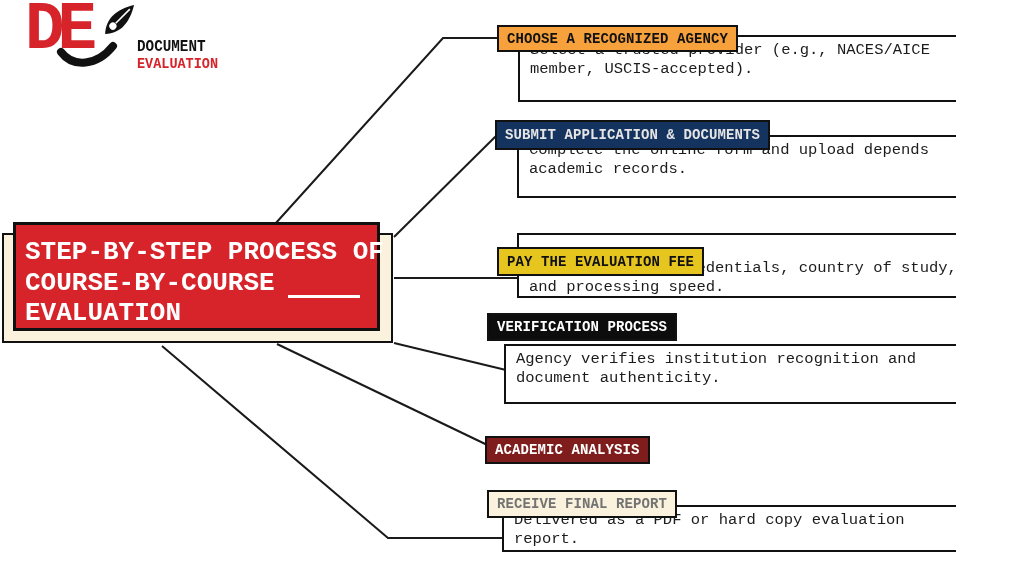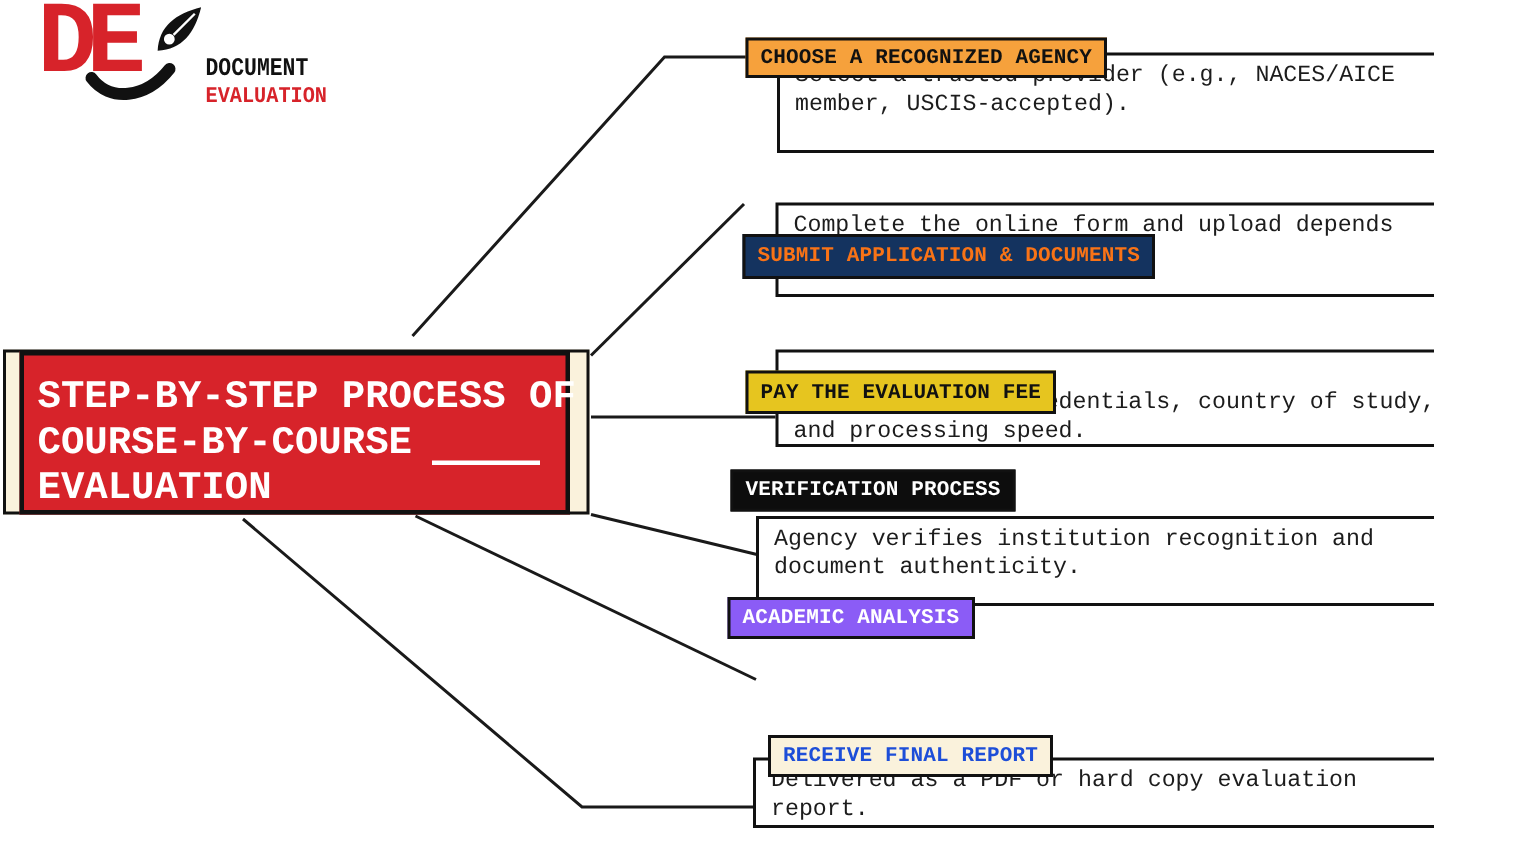--- a/index.html
+++ b/index.html
@@ -76,37 +76,37 @@
         </g>
       </svg>
     </div>
     <div class="logo-words">
       <div class="logo-w1" style="color: rgb(17, 17, 17);">DOCUMENT</div>
       <div class="logo-w2" style="color: rgb(215, 35, 42);">EVALUATION</div>
     </div>
   </div>
 
   <div class="shadow-card" style="background-color: rgb(250, 242, 220);"></div>
-  <div class="title-card" style="background-color: rgb(215, 35, 42); margin-top: 12px;">
+  <div class="title-card" style="background-color: rgb(215, 35, 42);">
     <div class="title-line">STEP-BY-STEP PROCESS OF</div>
     <div class="title-line">COURSE-BY-COURSE</div>
     <div class="title-line">EVALUATION</div>
     <div class="title-underline"></div>
   </div>
 
   <div class="step-body s1b">Select a trusted provider (e.g., NACES/AICE member, USCIS-accepted).</div>
   <div class="step-header s1h" style="background-color: rgb(246, 161, 60); color: rgb(17, 17, 17);">CHOOSE A RECOGNIZED AGENCY</div>
 
   <div class="step-body s2b">Complete the online form and upload depends academic records.</div>
-  <div class="step-header s2h" style="background-color: rgb(20, 51, 95); color: #f97316; margin-top: 36px;">SUBMIT APPLICATION &amp; DOCUMENTS</div>
+  <div class="step-header s2h" style="background-color: rgb(20, 51, 95); color: #e5e5e5;">SUBMIT APPLICATION &amp; DOCUMENTS</div>
 
   <div class="step-body s3b">Cost depends on credentials, country of study, and processing speed.</div>
   <div class="step-header s3h" style="background-color: rgb(230, 197, 31); color: rgb(17, 17, 17); margin-top: 28px;">PAY THE EVALUATION FEE</div>
 
   <div class="step-body s4b">Agency verifies institution recognition and document authenticity.</div>
   <div class="step-header s4h" style="background-color: rgb(13, 13, 13); color: rgb(255, 255, 255);">VERIFICATION PROCESS</div>
 
-  <div class="step-header s5h" style="background-color: #8b5cf6; color: rgb(255, 255, 255);">ACADEMIC ANALYSIS</div>
+  <div class="step-header s5h" style="background-color: #7f1d1d; color: rgb(255, 255, 255); margin-top: 38px;">ACADEMIC ANALYSIS</div>
 
   <div class="step-body s6b">Delivered as a PDF or hard copy evaluation report.</div>
-  <div class="step-header s6h" style="background-color: rgb(250, 242, 220); color: #1d4ed8; margin-left: 25px;">RECEIVE FINAL REPORT</div>
+  <div class="step-header s6h" style="background-color: rgb(250, 242, 220); color: #737373;">RECEIVE FINAL REPORT</div>
 
 </div>
 
 </body></html>

